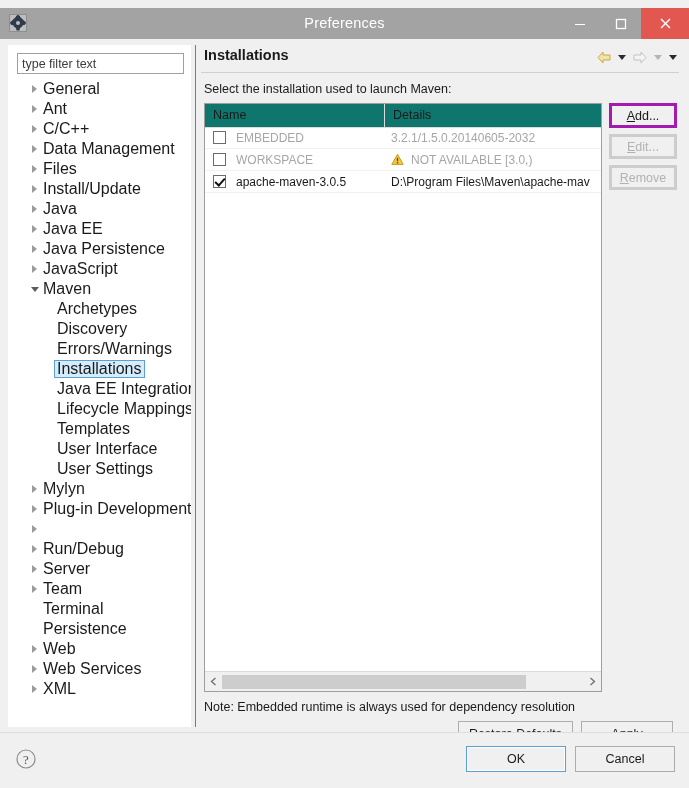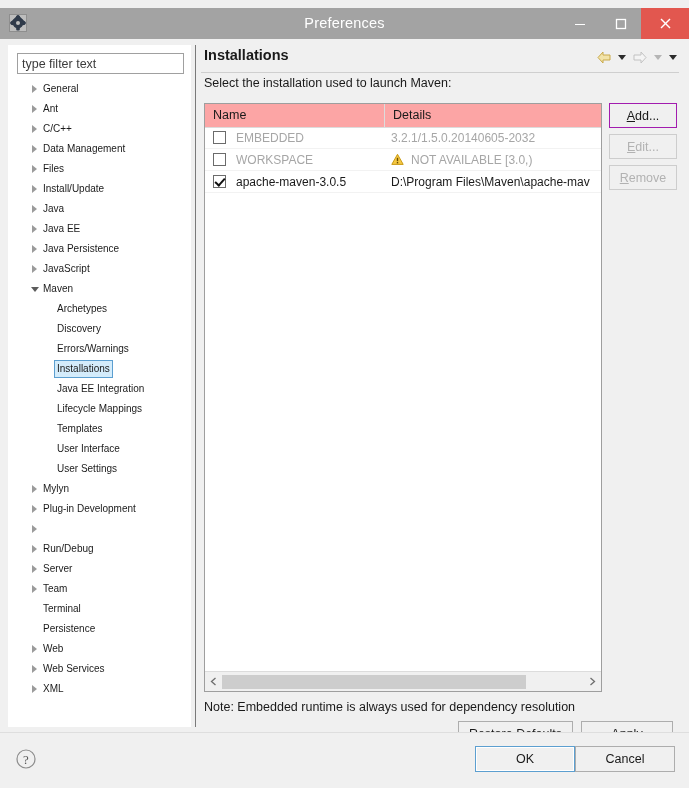--- a/index.html
+++ b/index.html
@@ -114,21 +114,21 @@
     width: 183px;
     height: 648px;
     overflow: hidden;
     background: #ffffff;
   }
   .tree-item {
     position: relative;
     height: 20px;
     line-height: 20px;
     white-space: nowrap;
-    font-size: 10px;
+    font-size: 16px;
     color: #1a1a1a;
     padding-left: 20px;
   }
   .tree-item.lvl2 { padding-left: 48px; }
   .arrow {
     position: absolute;
     left: 23px;
     top: 6px;
     width: 0; height: 0;
   }
@@ -221,40 +221,40 @@
     border-left: 4px solid transparent;
     border-right: 4px solid transparent;
     border-top: 5px solid #2b2b2b;
   }
   .chev-tri.dim {
     border-top-color: #b5b5b5;
   }
 
   .select-label {
     position: absolute;
-    left: 5px; top: 31px;
+    left: 5px; top: 37px;
     font-size: 12.5px;
     color: #1a1a1a;
   }
 
   
   .table-wrap {
     position: absolute;
     left: 5px; top: 58px;
     width: 398px;
     height: 589px;
     background: #ffffff;
     border: 1px solid #9e9e9e;
     box-sizing: border-box;
   }
   .thead {
     display: flex;
     height: 23px;
     border-bottom: 1px solid #dcdcdc;
-    background: #fca5a5;
+    background: #0f766e;
   }
   .th {
     height: 23px;
     line-height: 23px;
     font-size: 12.5px;
     color: #1a1a1a;
     padding-left: 8px;
     box-sizing: border-box;
     overflow: hidden;
     white-space: nowrap;
@@ -352,21 +352,21 @@
     position: absolute;
     left: 410px; top: 58px;
     width: 68px;
   }
   .btn {
     display: block;
     width: 68px;
     height: 25px;
     margin-bottom: 6px;
     background: #f0f0f0;
-    border: 1px solid #a21caf;
+    border: 3px solid #a21caf;
     box-sizing: border-box;
     font-family: "Liberation Sans", sans-serif;
     font-size: 12.5px;
     color: #1a1a1a;
     cursor: default;
     padding: 0;
   }
   .btn.disabled { color: #b2b2b2; border-color: #cdcdcd; }
   .btn u { text-decoration: underline; }
 
@@ -389,20 +389,21 @@
   }
   .help-btn {
     position: absolute;
     left: 14px; top: 14px;
     width: 24px; height: 24px;
   }
   .footer-btns {
     position: absolute;
     right: 14px; top: 13px;
     display: flex;
+    gap: 9px;
   }
   .bigbtn {
     width: 100px;
     height: 26px;
     background: #f0f0f0;
     border: 1px solid #adadad;
     box-sizing: border-box;
     font-family: "Liberation Sans", sans-serif;
     font-size: 12.5px;
     color: #1a1a1a;

